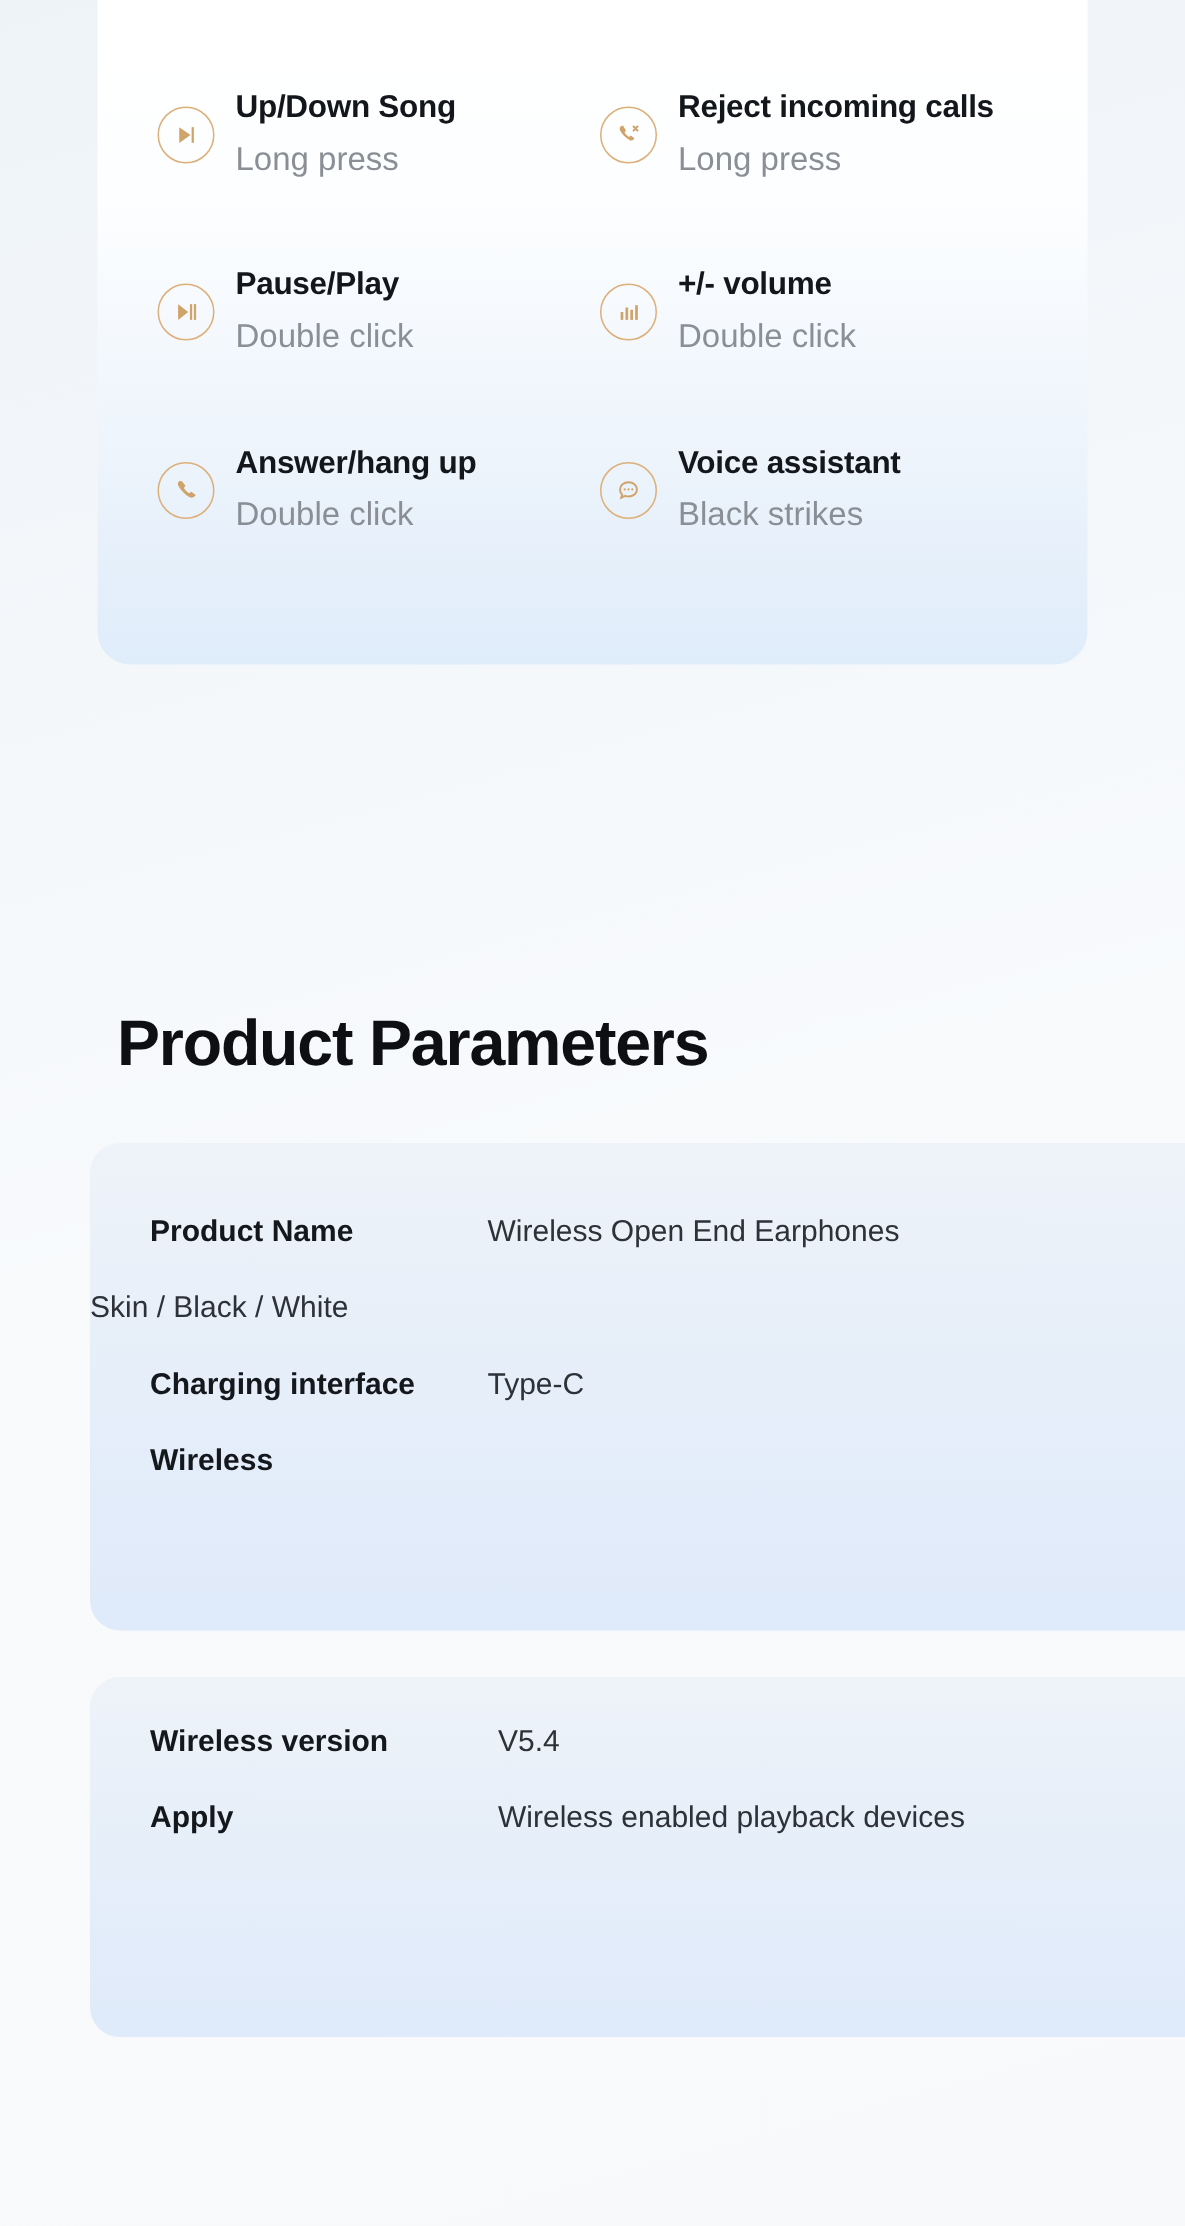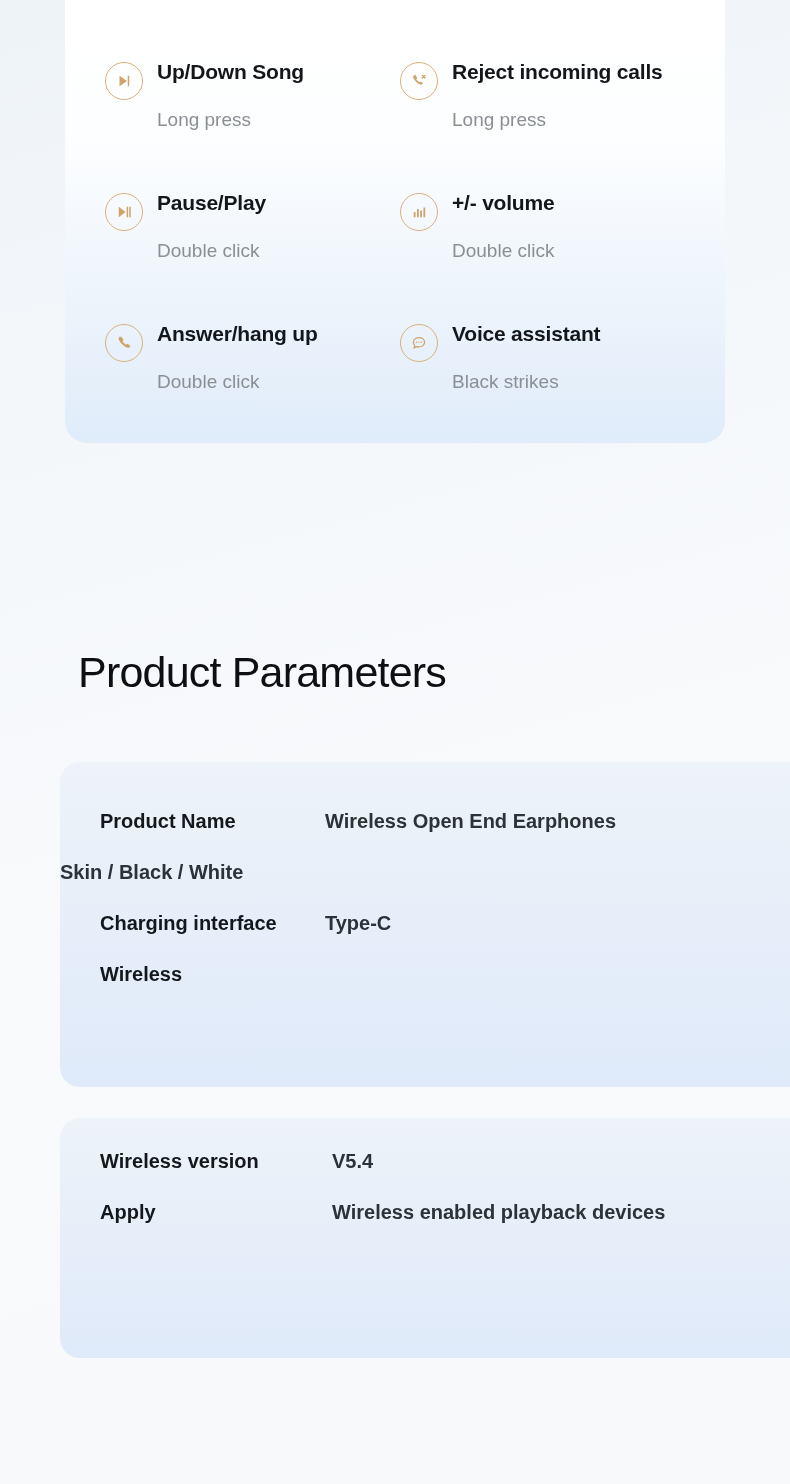--- a/index.html
+++ b/index.html
@@ -30,21 +30,21 @@
     padding: 60px 40px 0 40px;
   }
   .ctrl-grid {
     display: grid;
     grid-template-columns: 1fr 1fr;
     row-gap: 60px;
     column-gap: 10px;
   }
   .ctrl-item {
     display: flex;
-    align-items: flex-start;
+    align-items: center;
     gap: 14px;
   }
   .ctrl-icon {
     width: 36px;
     height: 36px;
     flex: 0 0 36px;
     border-radius: 50%;
     border: 1.6px solid #dcb079;
     display: flex;
     align-items: center;
@@ -55,33 +55,33 @@
   .ctrl-icon svg { display: block; }
   .ctrl-text { display: flex; flex-direction: column; }
   .ctrl-title {
     font-size: 21px;
     font-weight: bold;
     color: #13171c;
     letter-spacing: -0.2px;
     line-height: 1.15;
   }
   .ctrl-sub {
-    font-size: 19px;
+    font-size: 22px;
     color: #8a8f96;
-    margin-top: 26px;
+    margin-top: 10px;
     line-height: 1.1;
   }
 
   
   .section-heading {
     position: absolute;
     left: 78px;
-    top: 648px;
+    top: 672px;
     font-size: 43px;
-    font-weight: normal;
+    font-weight: bold;
     letter-spacing: -0.8px;
     color: #0d0f12;
   }
 
   
   .param-card {
     position: absolute;
     left: 60px;
     width: 764px;
     border-radius: 20px;
@@ -104,21 +104,21 @@
     color: #14181d;
     padding-left: 40px;
     box-sizing: border-box;
   }
   .param-card.first .param-label { width: 265px; }
   .param-card.second .param-label { width: 272px; }
 
   .param-value {
     font-size: 20px;
     color: #2d3238;
-    font-weight: bold;
+    font-weight: normal;
   }
 </style>
 </head>
 <body>
 
 <div class="controls-card">
   <div class="ctrl-grid">
 
     <div class="ctrl-item">
       <span class="ctrl-icon">

